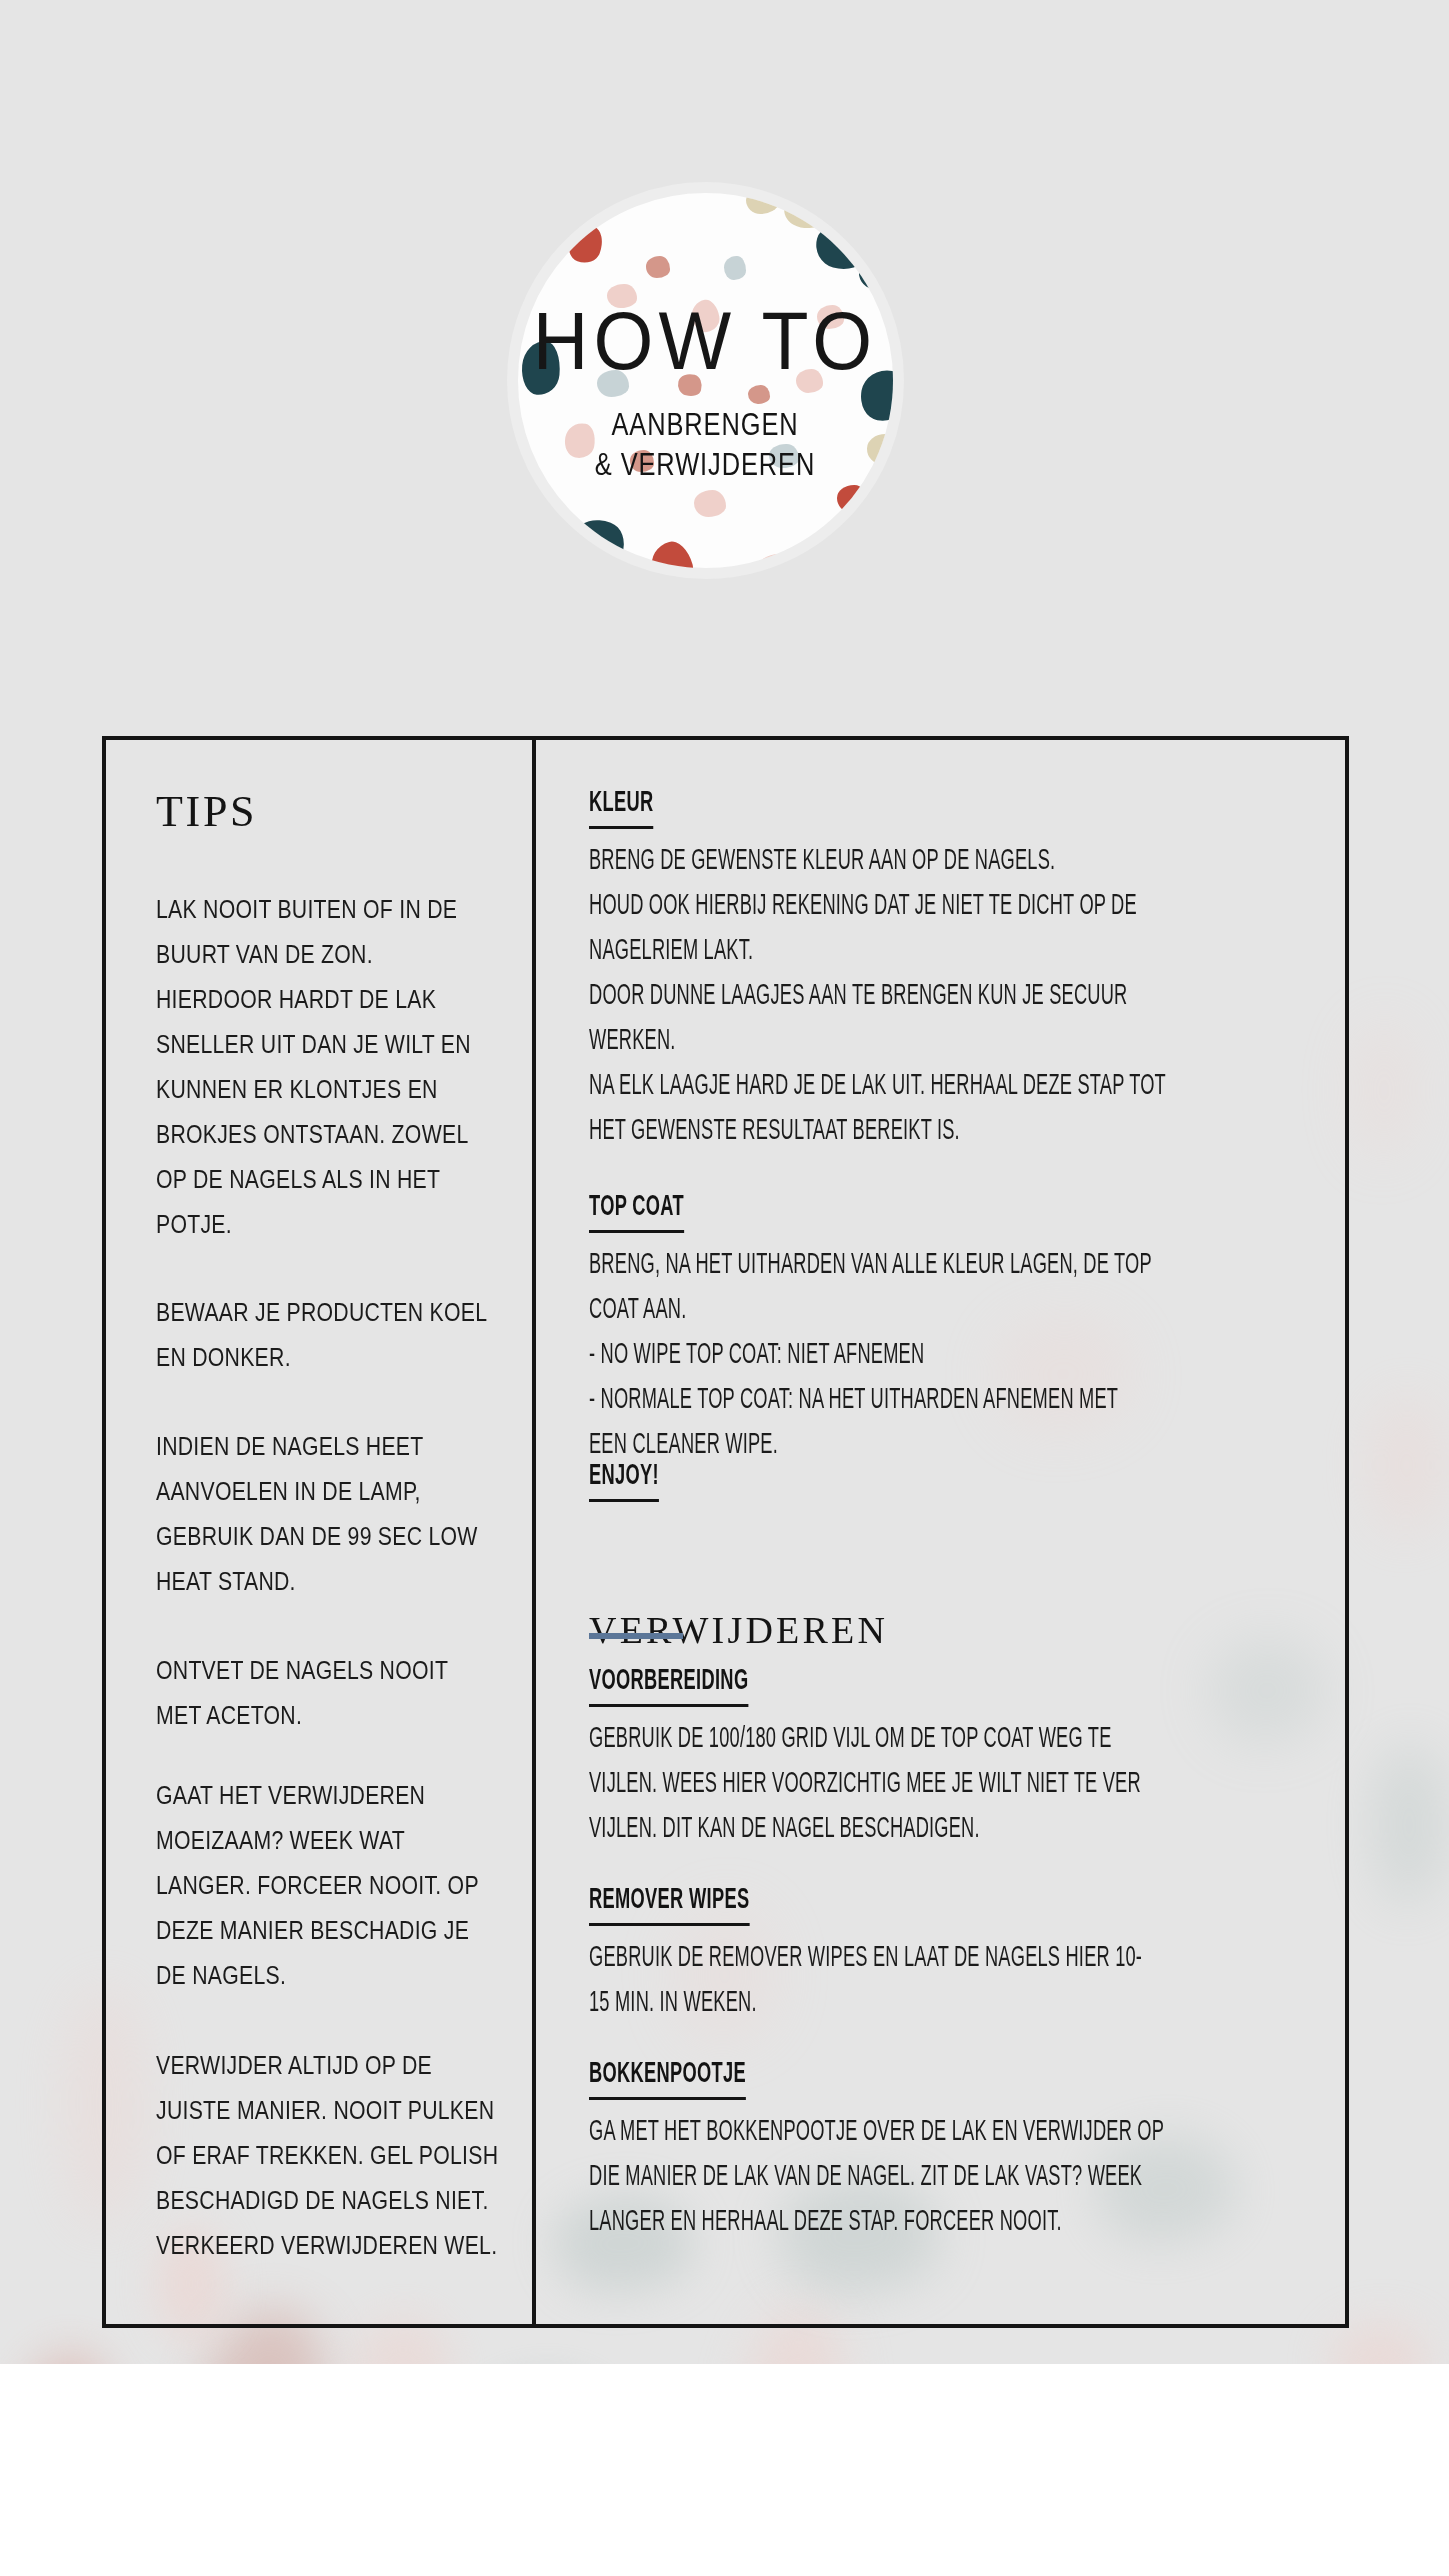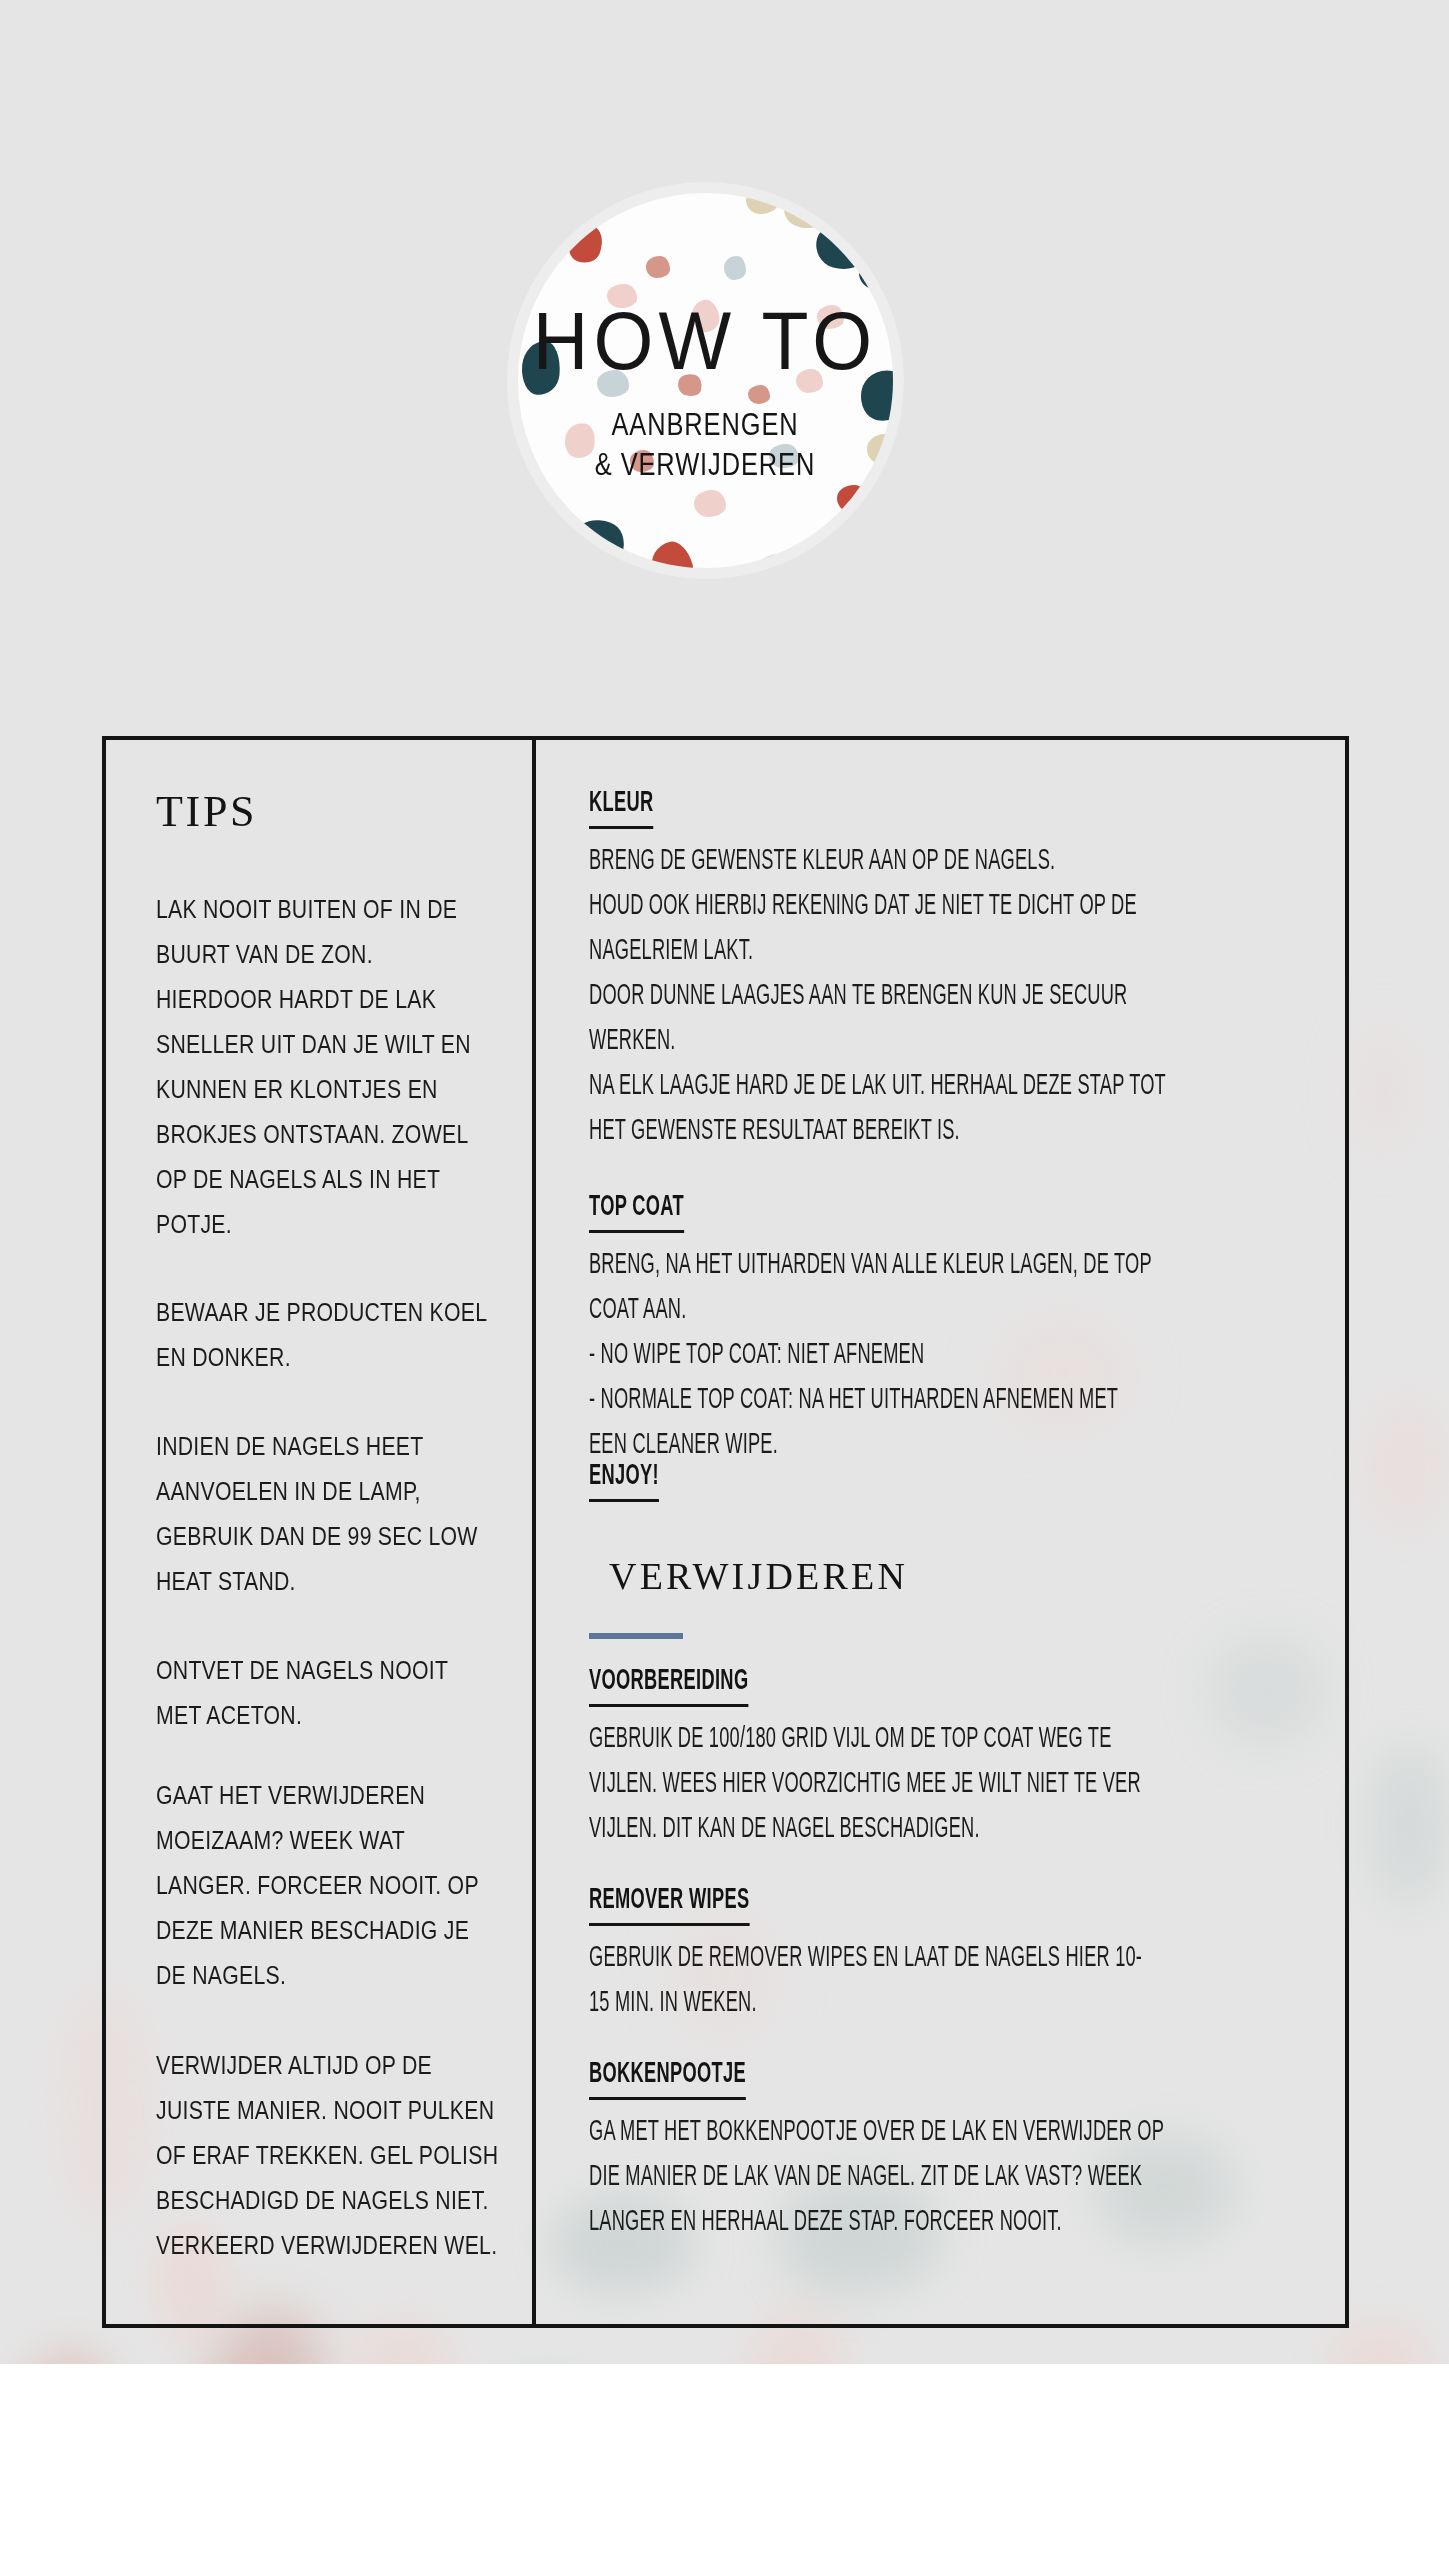--- a/index.html
+++ b/index.html
@@ -51,22 +51,22 @@
     transform:scaleX(.63);transform-origin:0 0;
   }
   .rhead{
     display:inline-block;font-size:29px;line-height:45px;font-weight:bold;letter-spacing:0.5px;
     border-bottom:3.8px solid #141414;padding-bottom:2.1px;color:#131313;
   }
   .rbody{
     font-size:29px;line-height:45px;white-space:pre-line;color:#1b1b1b;margin-top:7.5px;letter-spacing:0.3px;
   }
   #verwijderen-heading{
-    position:absolute;left:589px;top:1554px;
-    font-family:"Liberation Serif",serif;font-size:38px;letter-spacing:3.2px;color:#141414;margin-left:20px;
+    position:absolute;left:589px;top:1608px;
+    font-family:"Liberation Serif",serif;font-size:38px;letter-spacing:3.2px;color:#141414;
   }
   #verwijderen-rule{
     position:absolute;left:589px;top:1633px;width:94px;height:5.9px;
   }
 </style>
 </head>
 <body>
 
 <div id="page">
 

